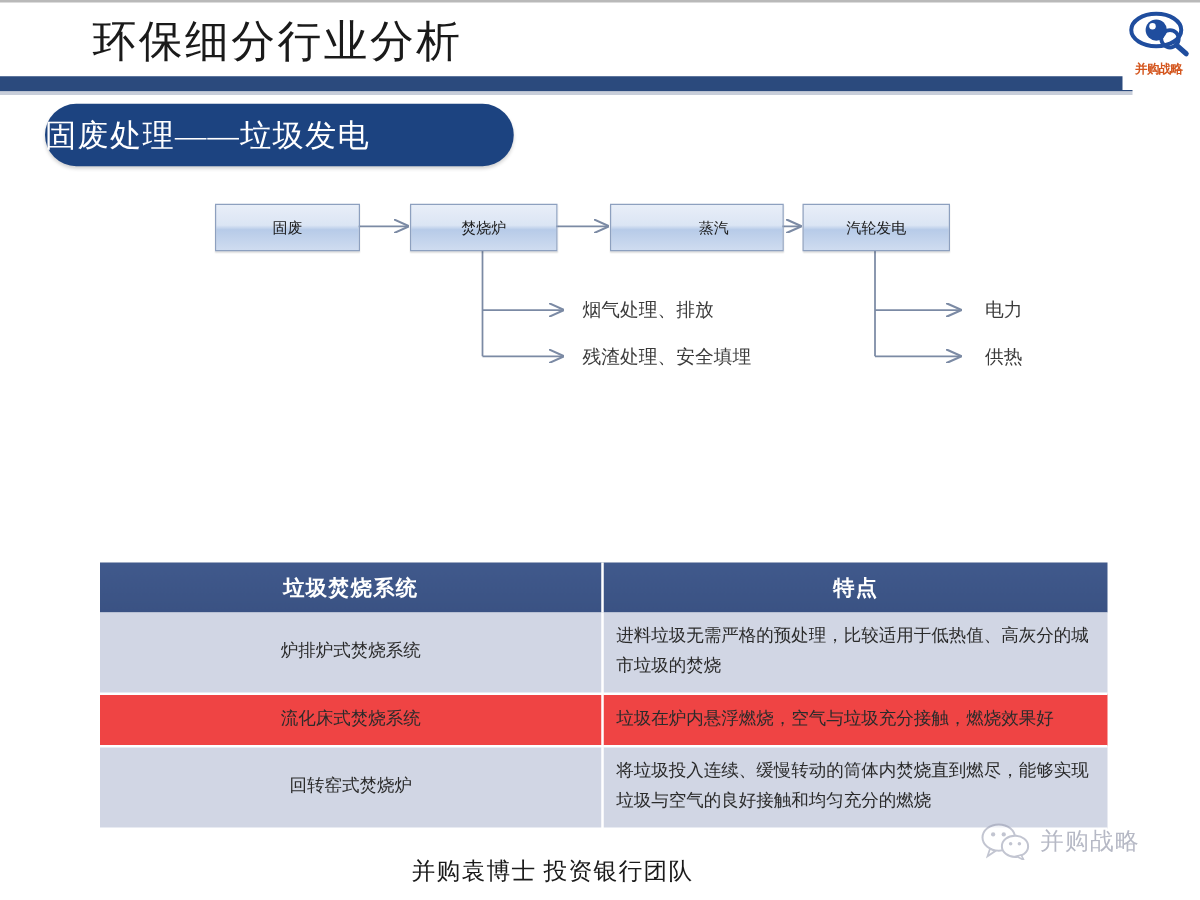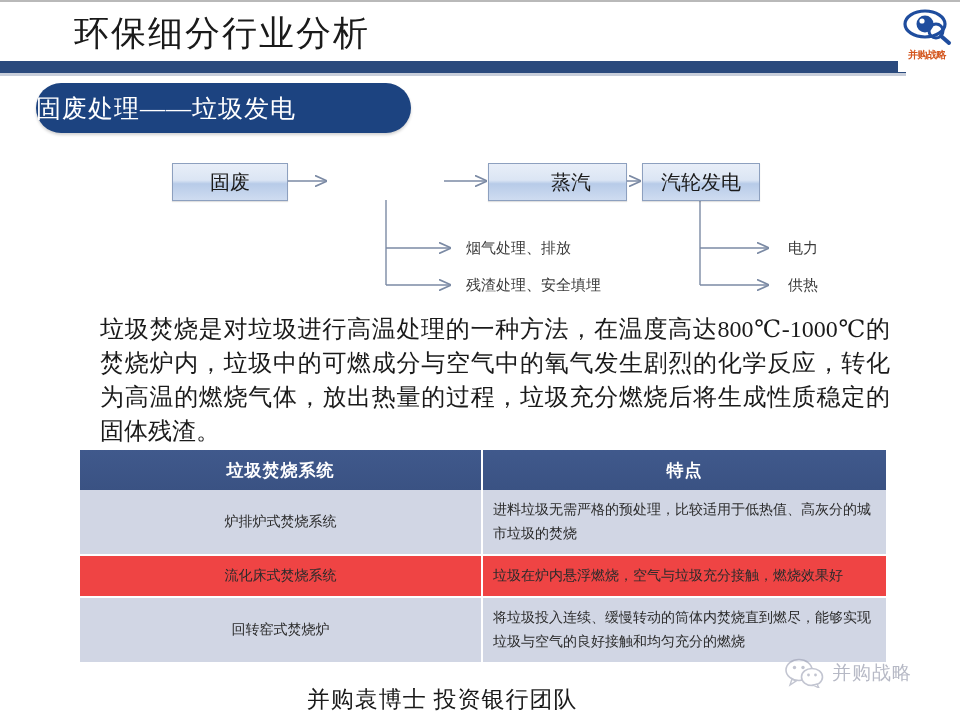--- a/index.html
+++ b/index.html
@@ -54,21 +54,21 @@
     font-family:"Liberation Serif","DejaVu Serif",serif;
   }
 
   
   .flow{position:absolute;left:0;top:148px;width:960px;height:160px;}
   .fbox{
     position:absolute;height:36px;
     border:1px solid #8da0bf;
     background:linear-gradient(to bottom,#e8eef8 0%,#dbe5f4 45%,#b7cbe8 55%,#cfdcf0 100%);
     display:flex;align-items:center;justify-content:center;
-    font-size:20px;color:#1a1a1a;white-space:nowrap;
+    font-size:12px;color:#1a1a1a;white-space:nowrap;
     box-shadow:0 1px 1px rgba(0,0,0,.12);
     font-family:"Liberation Serif","DejaVu Serif",serif;
   }
   .flow svg{position:absolute;left:0;top:0;}
   .flabel{
     position:absolute;font-size:15px;color:#3b3b3b;white-space:nowrap;
     font-family:"Liberation Serif","DejaVu Serif",serif;
   }
 
   
@@ -102,21 +102,21 @@
   }
   .tbl td:last-child{border-right:none;}
   .tbl .c-name{text-align:center;}
   .tbl .c-feat{text-align:left;}
   .row-a td{background:#d1d6e4;}
   .row-b td{background:#ef4444;}
 
   
   .footer{
     position:absolute;left:0;top:684px;width:884px;text-align:center;
-    font-size:23px;color:#1a1a1a;letter-spacing:1px;
+    font-size:19px;color:#1a1a1a;letter-spacing:1px;
     font-family:"Liberation Serif","DejaVu Serif",serif;
   }
 
   
   .wm{
     position:absolute;left:784px;top:658px;
     display:flex;align-items:center;gap:6px;opacity:.62;
   }
   .wm-text{
     font-size:19px;color:#8b8fa3;letter-spacing:1px;white-space:nowrap;
@@ -167,34 +167,36 @@
       <line x1="386" y1="137" x2="450" y2="137" stroke="#7b8aa4" stroke-width="1.4" marker-end="url(#ah)"></line>
 
       <line x1="700" y1="52" x2="700" y2="137" stroke="#7b8aa4" stroke-width="1.4"></line>
       <line x1="700" y1="100" x2="768" y2="100" stroke="#7b8aa4" stroke-width="1.4" marker-end="url(#ah)"></line>
       <line x1="700" y1="137" x2="768" y2="137" stroke="#7b8aa4" stroke-width="1.4" marker-end="url(#ah)"></line>
     </svg>
 
     <div class="fbox" style="left:172px;top:15px;width:114px;">
       <span>固废</span>
     </div>
+    <div class="fbox" style="left:328px;top:15px;width:116px;">
+      <span>焚烧炉</span>
+    </div>
     <div class="fbox" style="left:488px;top:15px;width:110px;padding-left:27px;">
       <span>蒸汽</span>
     </div>
     <div class="fbox" style="left:642px;top:15px;width:116px;">
       <span>汽轮发电</span>
     </div>
 
     <div class="flabel" style="left:466px;top:91px;">烟气处理、排放</div>
     <div class="flabel" style="left:466px;top:128px;">残渣处理、安全填埋</div>
     <div class="flabel" style="left:788px;top:91px;">电力</div>
     <div class="flabel" style="left:788px;top:128px;">供热</div>
   </div>
 
-  <div class="para">垃圾焚烧是对垃圾进行高温处理的一种方法，在温度高达800℃-1000℃的焚烧炉内，垃圾中的可燃成分与空气中的氧气发生剧烈的化学反应，转化为高温的燃烧气体，放出热量的过程，垃圾充分燃烧后将生成性质稳定的固体残渣。</div>
 
   <table class="tbl">
     <colgroup>
         <col style="width:402px">
         <col style="width:404px">
       </colgroup>
     <thead>
       <tr>
         <th>垃圾焚烧系统</th>
         <th>特点</th>

